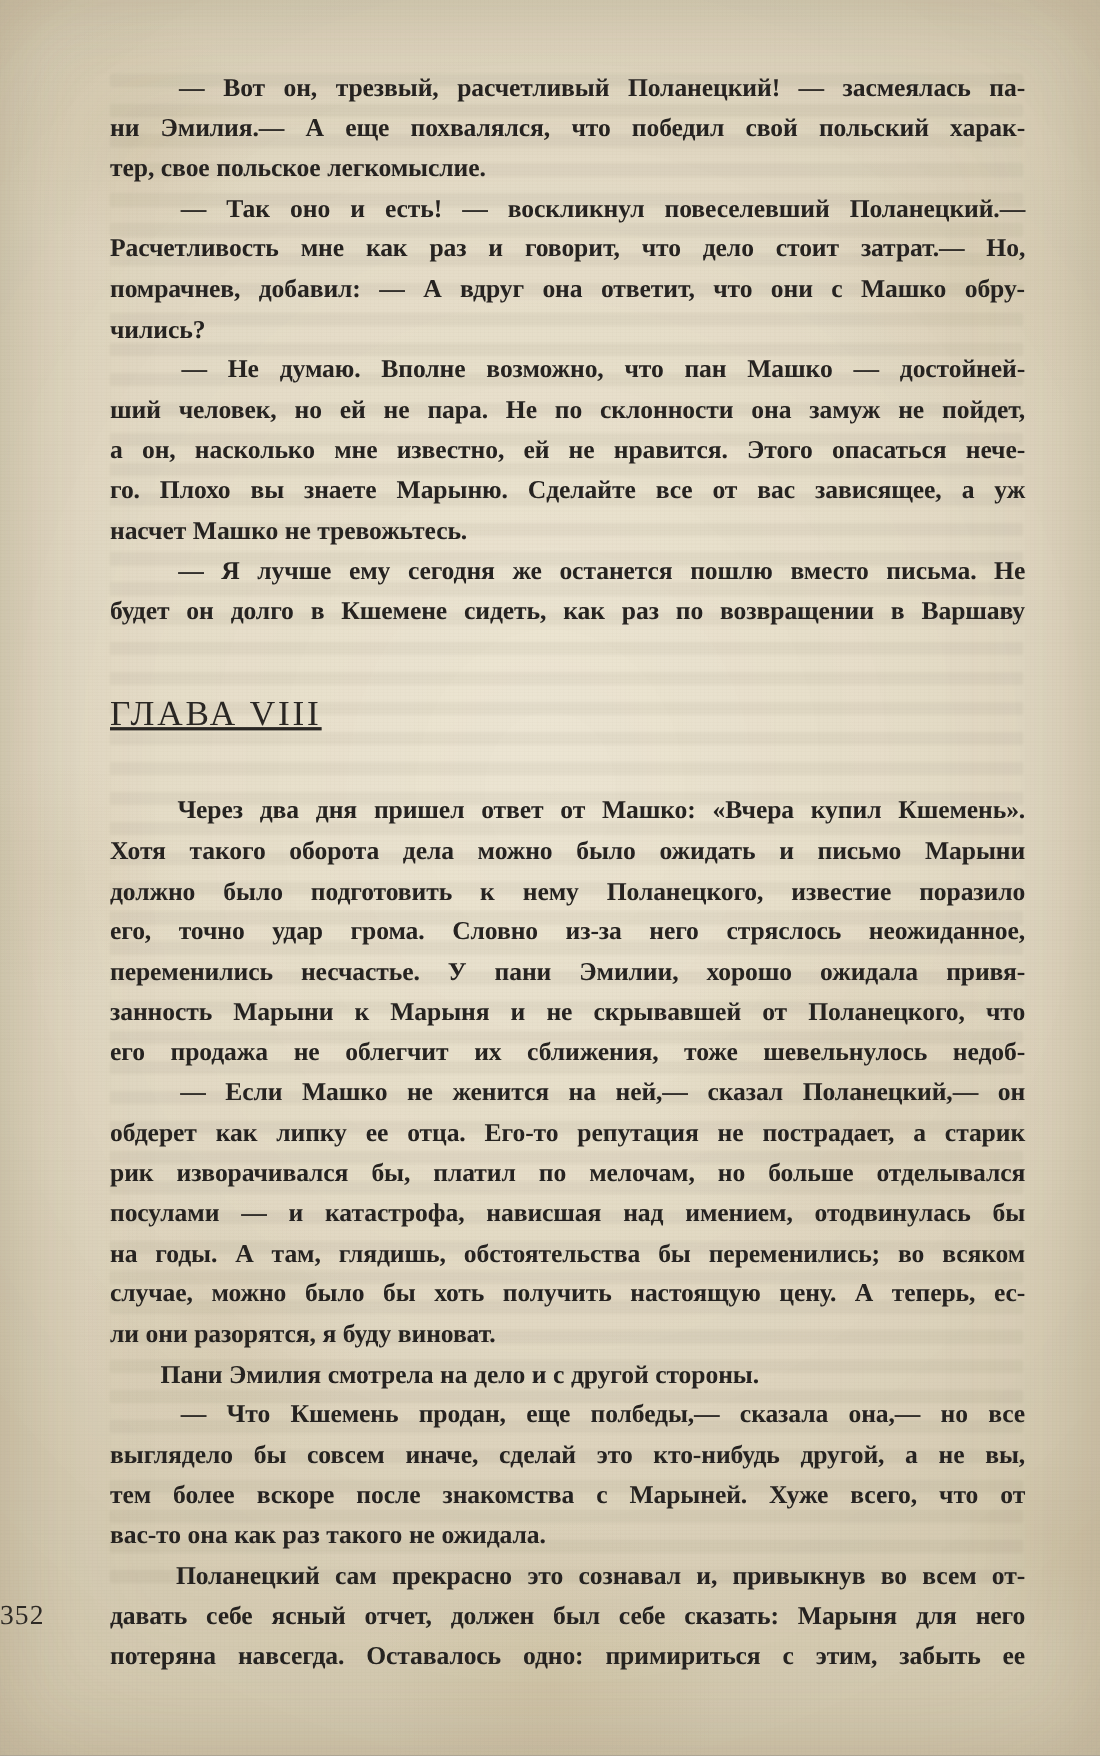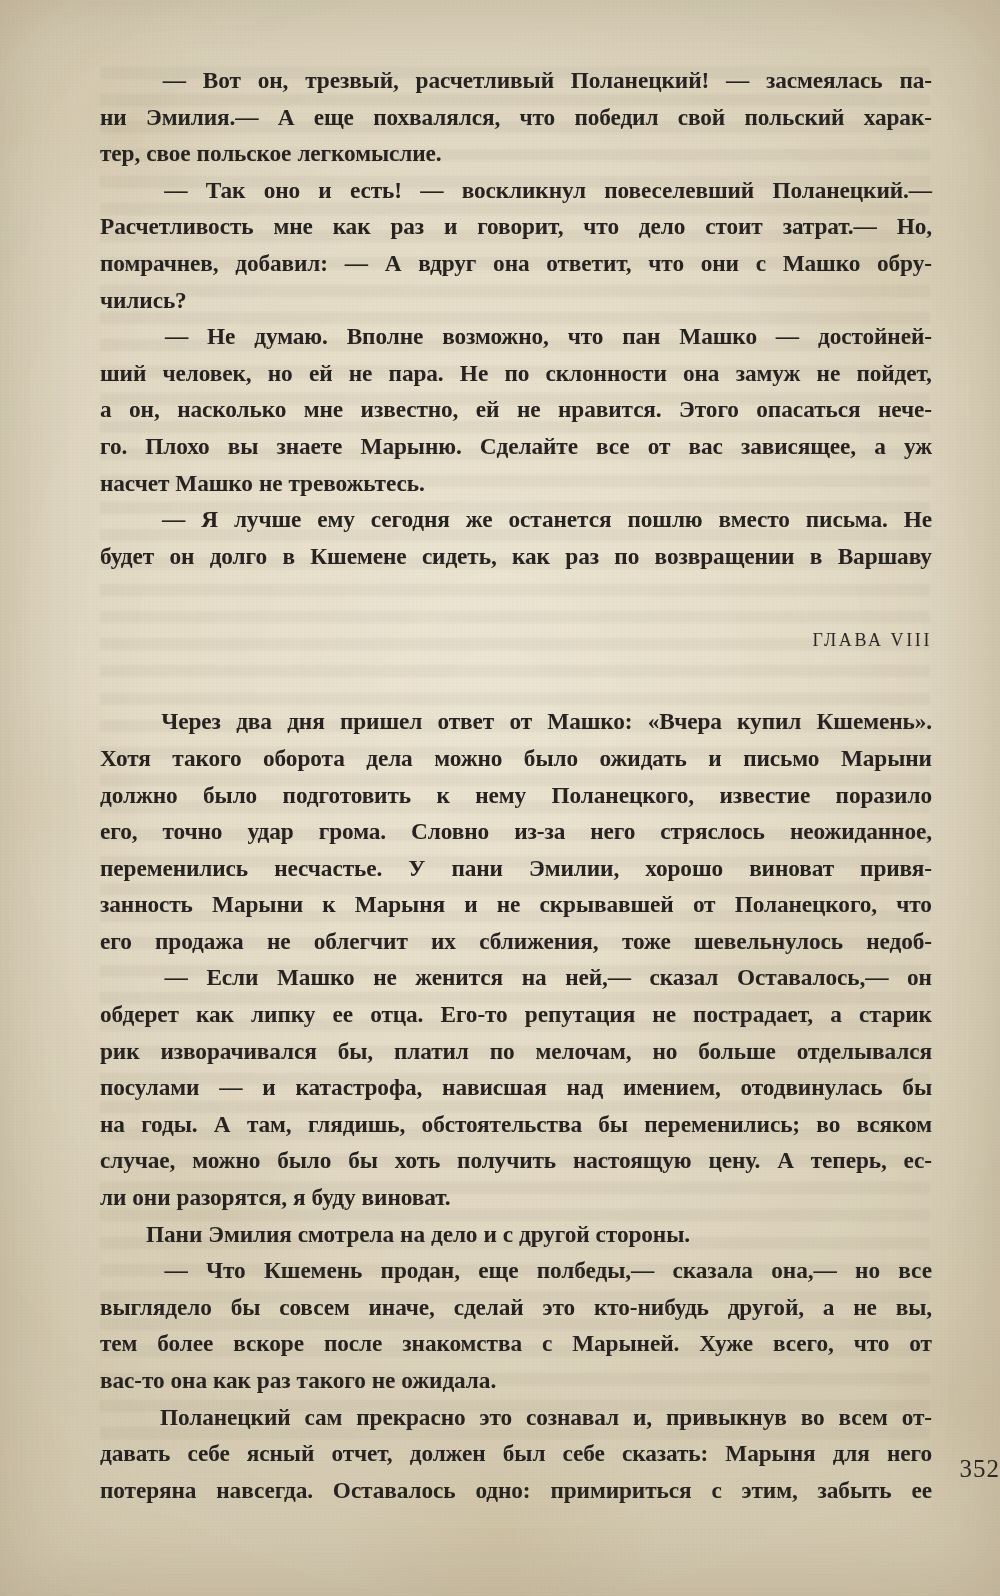--- a/index.html
+++ b/index.html
@@ -108,37 +108,38 @@
     justify-content: space-between;
     white-space: normal;
   }
   .line.just > span { white-space: pre; }
 
   .indent { display: inline-block; width: 46px; }
 
   h2#chapter-heading {
     margin: 0;
     padding: 0;
-    text-align: right;
+    text-align: left;
     font-family: "Liberation Serif", "DejaVu Serif", serif;
-    font-size: 18px;
+    font-size: 32px;
     font-weight: 400;
     letter-spacing: 2.6px;
     color: #2a2724;
+    text-decoration: underline;
   }
 
   .gap-before-heading { height: 56px; }
   .gap-after-heading  { height: 52px; }
 
   #page-number {
     position: absolute;
     left: 0;
     right: 0;
     top: 1455px;
-    text-align: right;
+    text-align: left;
     font-family: "Liberation Serif", "DejaVu Serif", serif;
     font-size: 25px;
     font-weight: 400;
     letter-spacing: 1px;
     color: #2d2a26;
     z-index: 5;
   }
 
   
   #ink-soften {
@@ -369,21 +370,21 @@
           <span>стряслось</span>
           <span>неожиданное,</span>
         </div>
         <div class="line just">
           <span>переменились</span>
           <span>несчастье.</span>
           <span>У</span>
           <span>пани</span>
           <span>Эмилии,</span>
           <span>хорошо</span>
-          <span>виноват</span>
+          <span>ожидала</span>
           <span>привя-</span>
         </div>
         <div class="line just">
           <span>занность</span>
           <span>Марыни</span>
           <span>к</span>
           <span>Марыня</span>
           <span>и</span>
           <span>не</span>
           <span>скрывавшей</span>
@@ -407,21 +408,21 @@
         <div class="line just">
           <span class="indent"></span>
           <span>—</span>
           <span>Если</span>
           <span>Машко</span>
           <span>не</span>
           <span>женится</span>
           <span>на</span>
           <span>ней,—</span>
           <span>сказал</span>
-          <span>Оставалось,—</span>
+          <span>Поланецкий,—</span>
           <span>он</span>
         </div>
         <div class="line just">
           <span>обдерет</span>
           <span>как</span>
           <span>липку</span>
           <span>ее</span>
           <span>отца.</span>
           <span>Его-то</span>
           <span>репутация</span>

